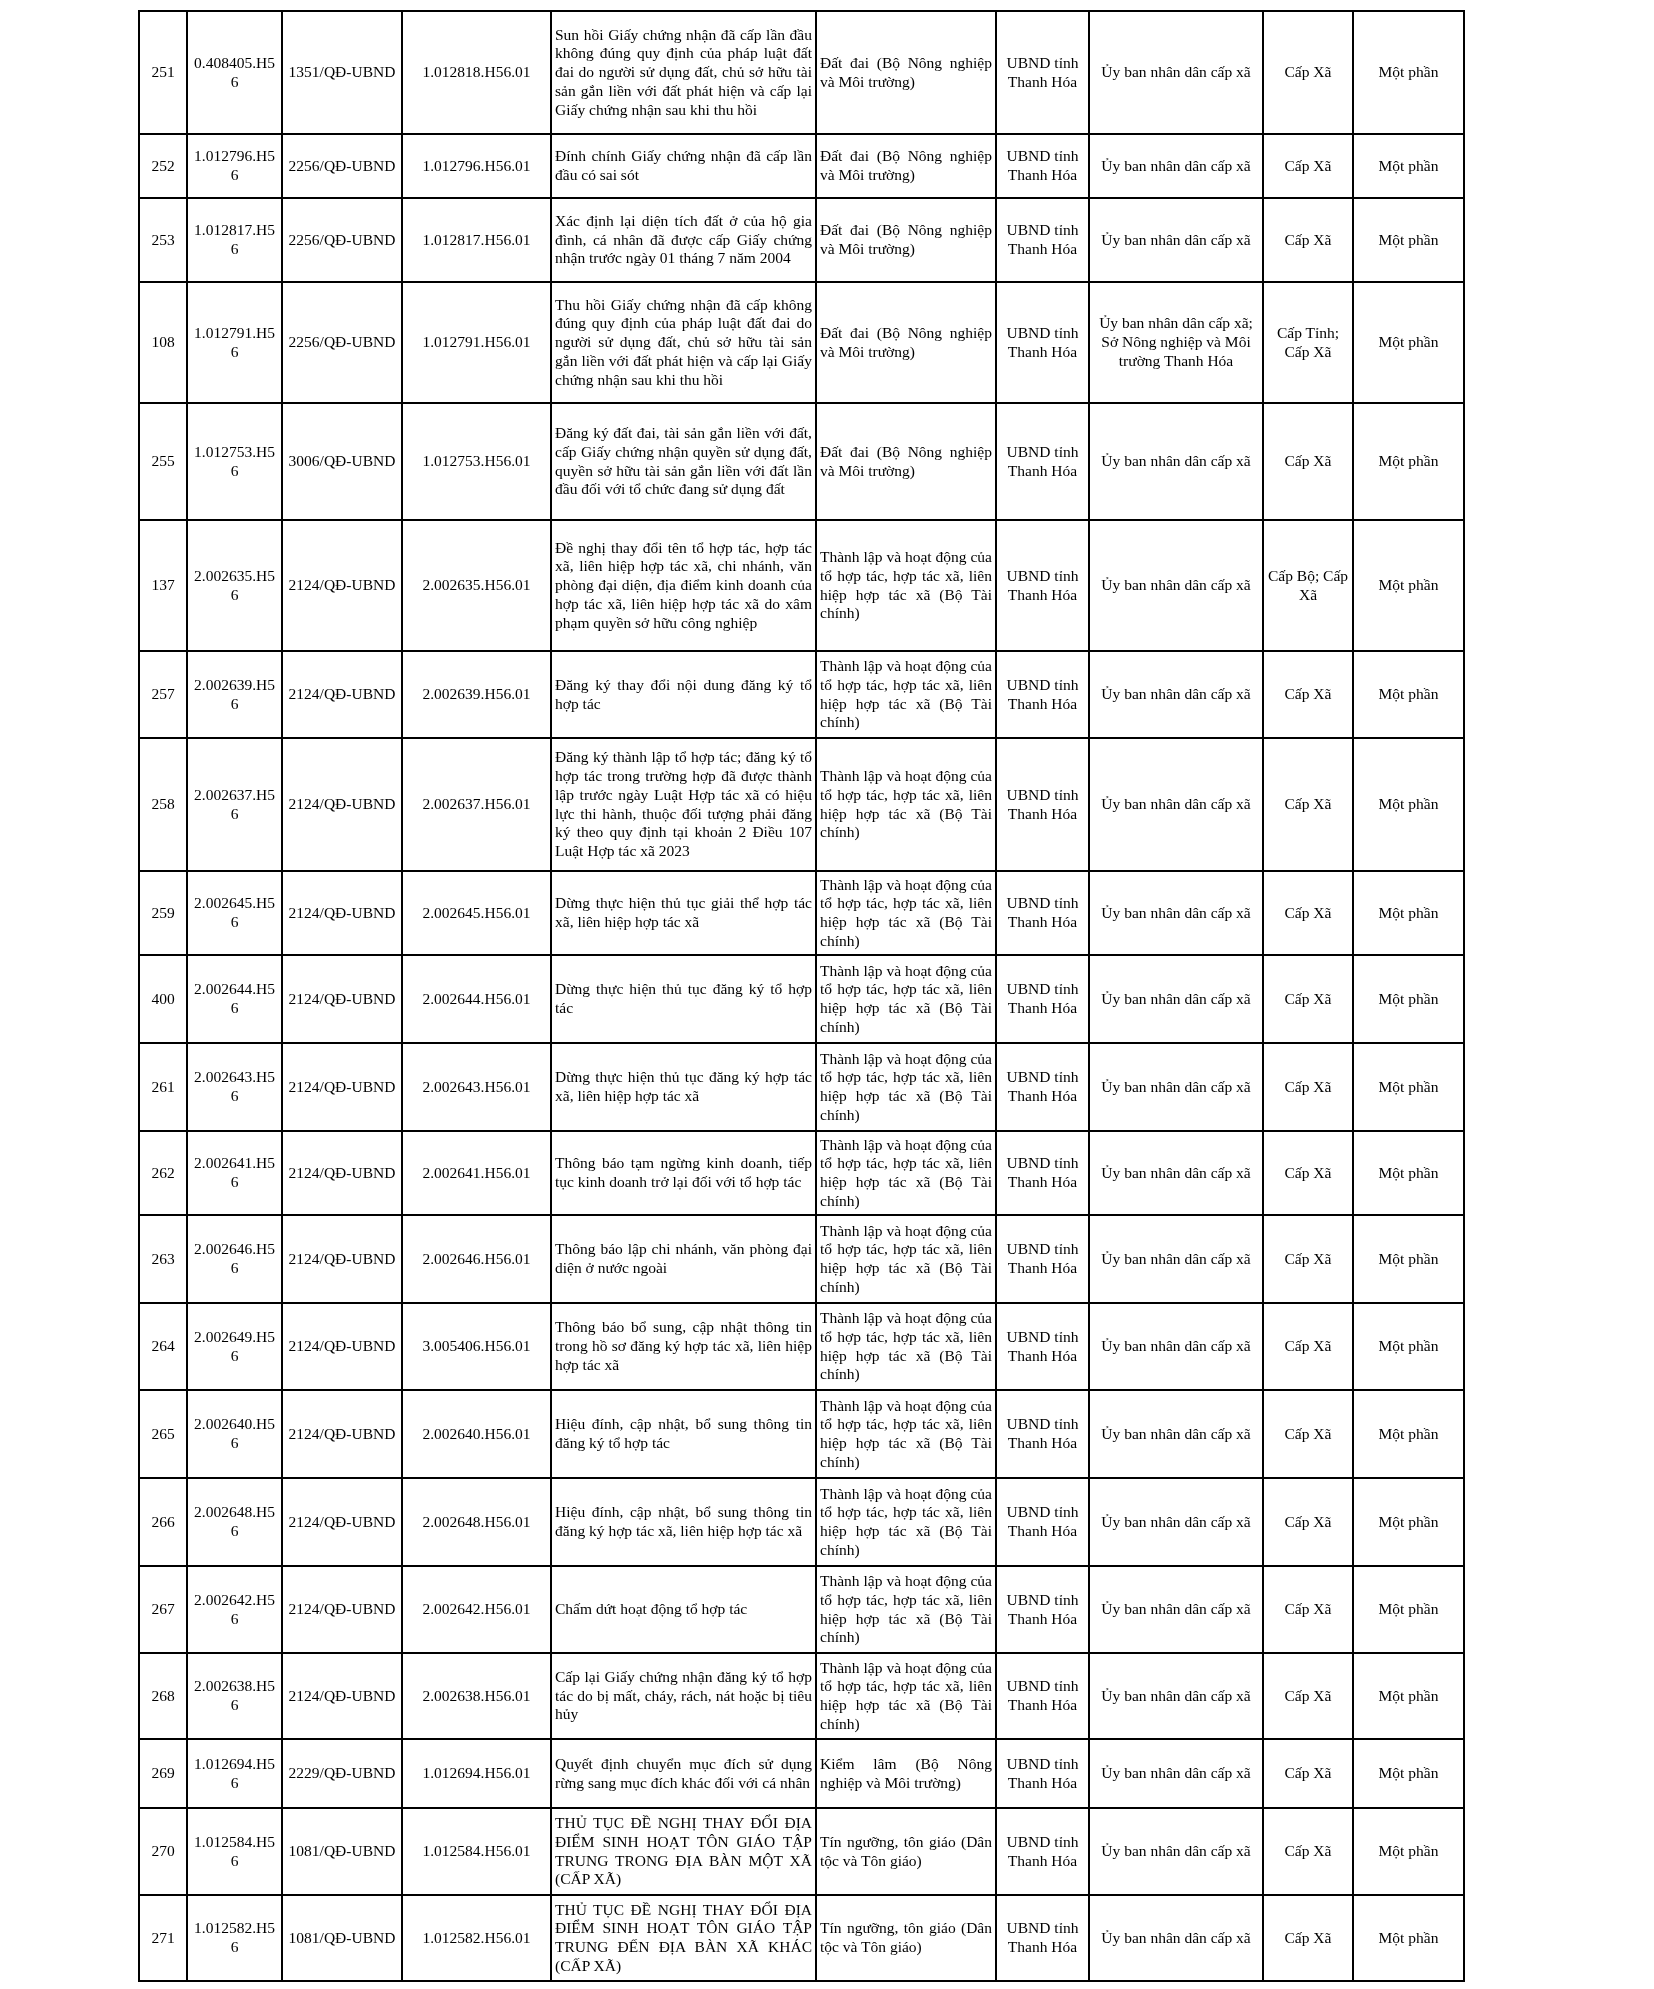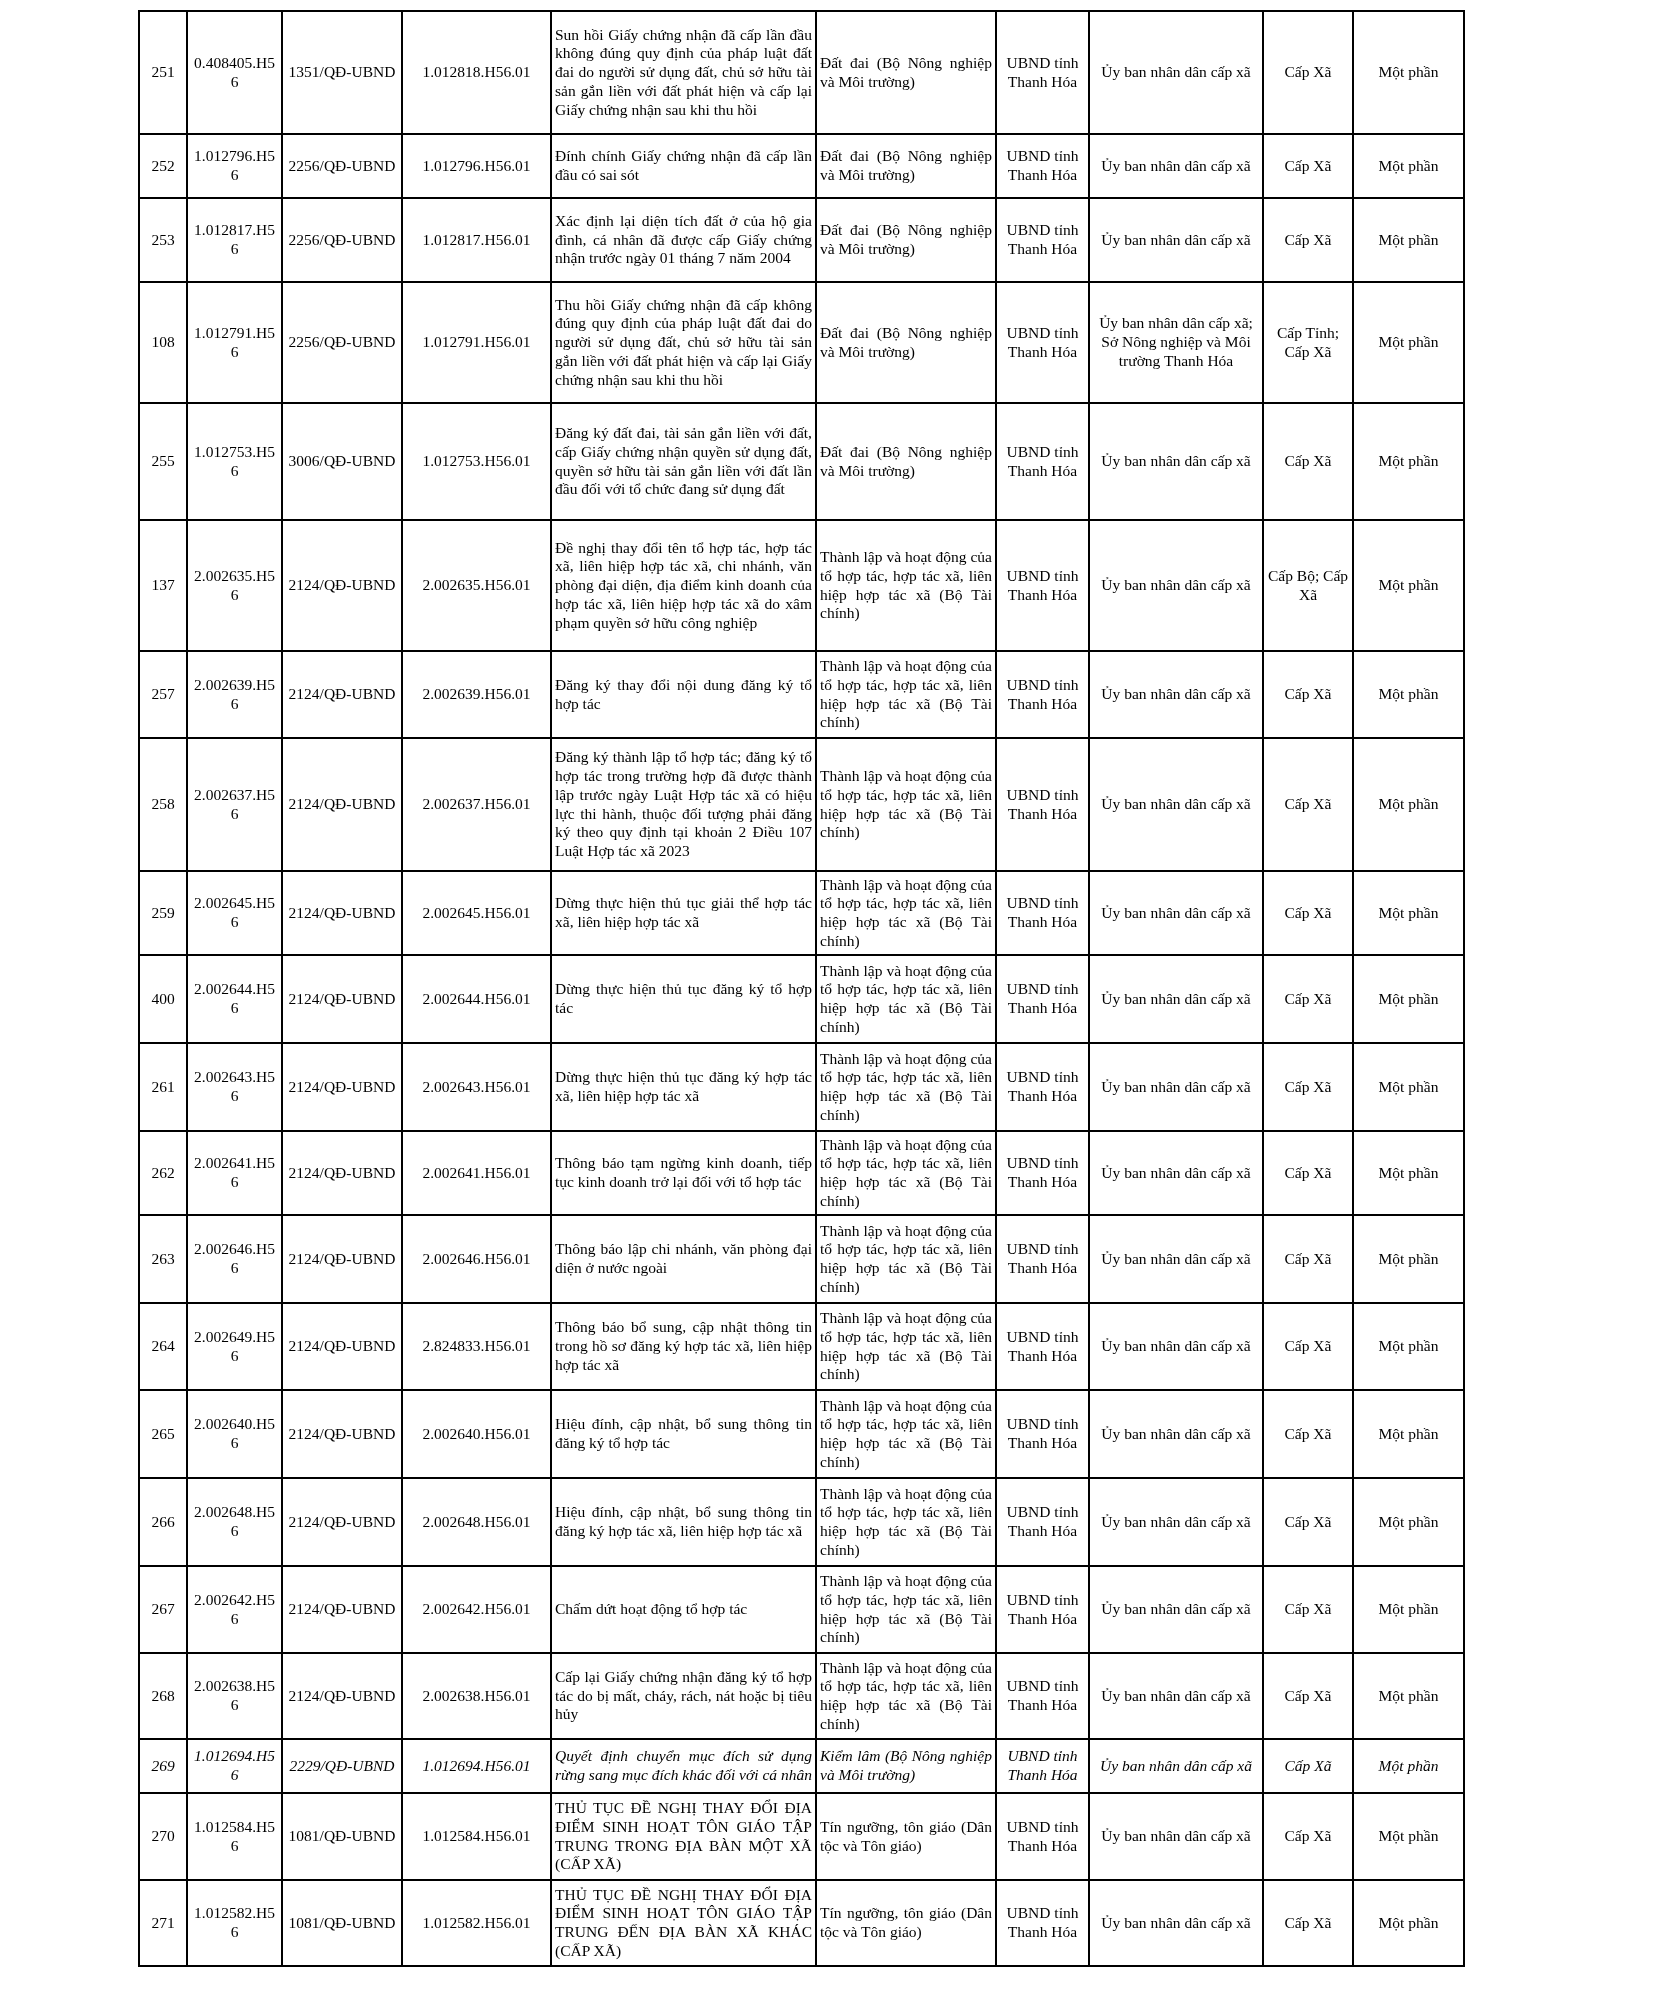--- a/index.html
+++ b/index.html
@@ -212,21 +212,21 @@
           <td class="c-left">Thành lập và hoạt động của tổ hợp tác, hợp tác xã, liên hiệp hợp tác xã (Bộ Tài chính)</td>
           <td class="c-center">UBND tỉnh Thanh Hóa</td>
           <td class="c-center">Ủy ban nhân dân cấp xã</td>
           <td class="c-center">Cấp Xã</td>
           <td class="c-center">Một phần</td>
         </tr>
         <tr style="height: 87px;">
           <td class="c-center">264</td>
           <td class="c-center">2.002649.H56</td>
           <td class="c-center">2124/QĐ-UBND</td>
-          <td class="c-center">2.824833.H56.01</td>
+          <td class="c-center">3.005406.H56.01</td>
           <td class="c-left">Thông báo bổ sung, cập nhật thông tin trong hồ sơ đăng ký hợp tác xã, liên hiệp hợp tác xã</td>
           <td class="c-left">Thành lập và hoạt động của tổ hợp tác, hợp tác xã, liên hiệp hợp tác xã (Bộ Tài chính)</td>
           <td class="c-center">UBND tỉnh Thanh Hóa</td>
           <td class="c-center">Ủy ban nhân dân cấp xã</td>
           <td class="c-center">Cấp Xã</td>
           <td class="c-center">Một phần</td>
         </tr>
         <tr style="height: 88px;">
           <td class="c-center">265</td>
           <td class="c-center">2.002640.H56</td>
@@ -268,21 +268,21 @@
           <td class="c-center">2.002638.H56</td>
           <td class="c-center">2124/QĐ-UBND</td>
           <td class="c-center">2.002638.H56.01</td>
           <td class="c-left">Cấp lại Giấy chứng nhận đăng ký tổ hợp tác do bị mất, cháy, rách, nát hoặc bị tiêu hủy</td>
           <td class="c-left">Thành lập và hoạt động của tổ hợp tác, hợp tác xã, liên hiệp hợp tác xã (Bộ Tài chính)</td>
           <td class="c-center">UBND tỉnh Thanh Hóa</td>
           <td class="c-center">Ủy ban nhân dân cấp xã</td>
           <td class="c-center">Cấp Xã</td>
           <td class="c-center">Một phần</td>
         </tr>
-        <tr style="height: 54px; font-style: italic;">
+        <tr style="height: 69px;">
           <td class="c-center">269</td>
           <td class="c-center">1.012694.H56</td>
           <td class="c-center">2229/QĐ-UBND</td>
           <td class="c-center">1.012694.H56.01</td>
           <td class="c-left">Quyết định chuyển mục đích sử dụng rừng sang mục đích khác đối với cá nhân</td>
           <td class="c-left">Kiểm lâm (Bộ Nông nghiệp và Môi trường)</td>
           <td class="c-center">UBND tỉnh Thanh Hóa</td>
           <td class="c-center">Ủy ban nhân dân cấp xã</td>
           <td class="c-center">Cấp Xã</td>
           <td class="c-center">Một phần</td>

